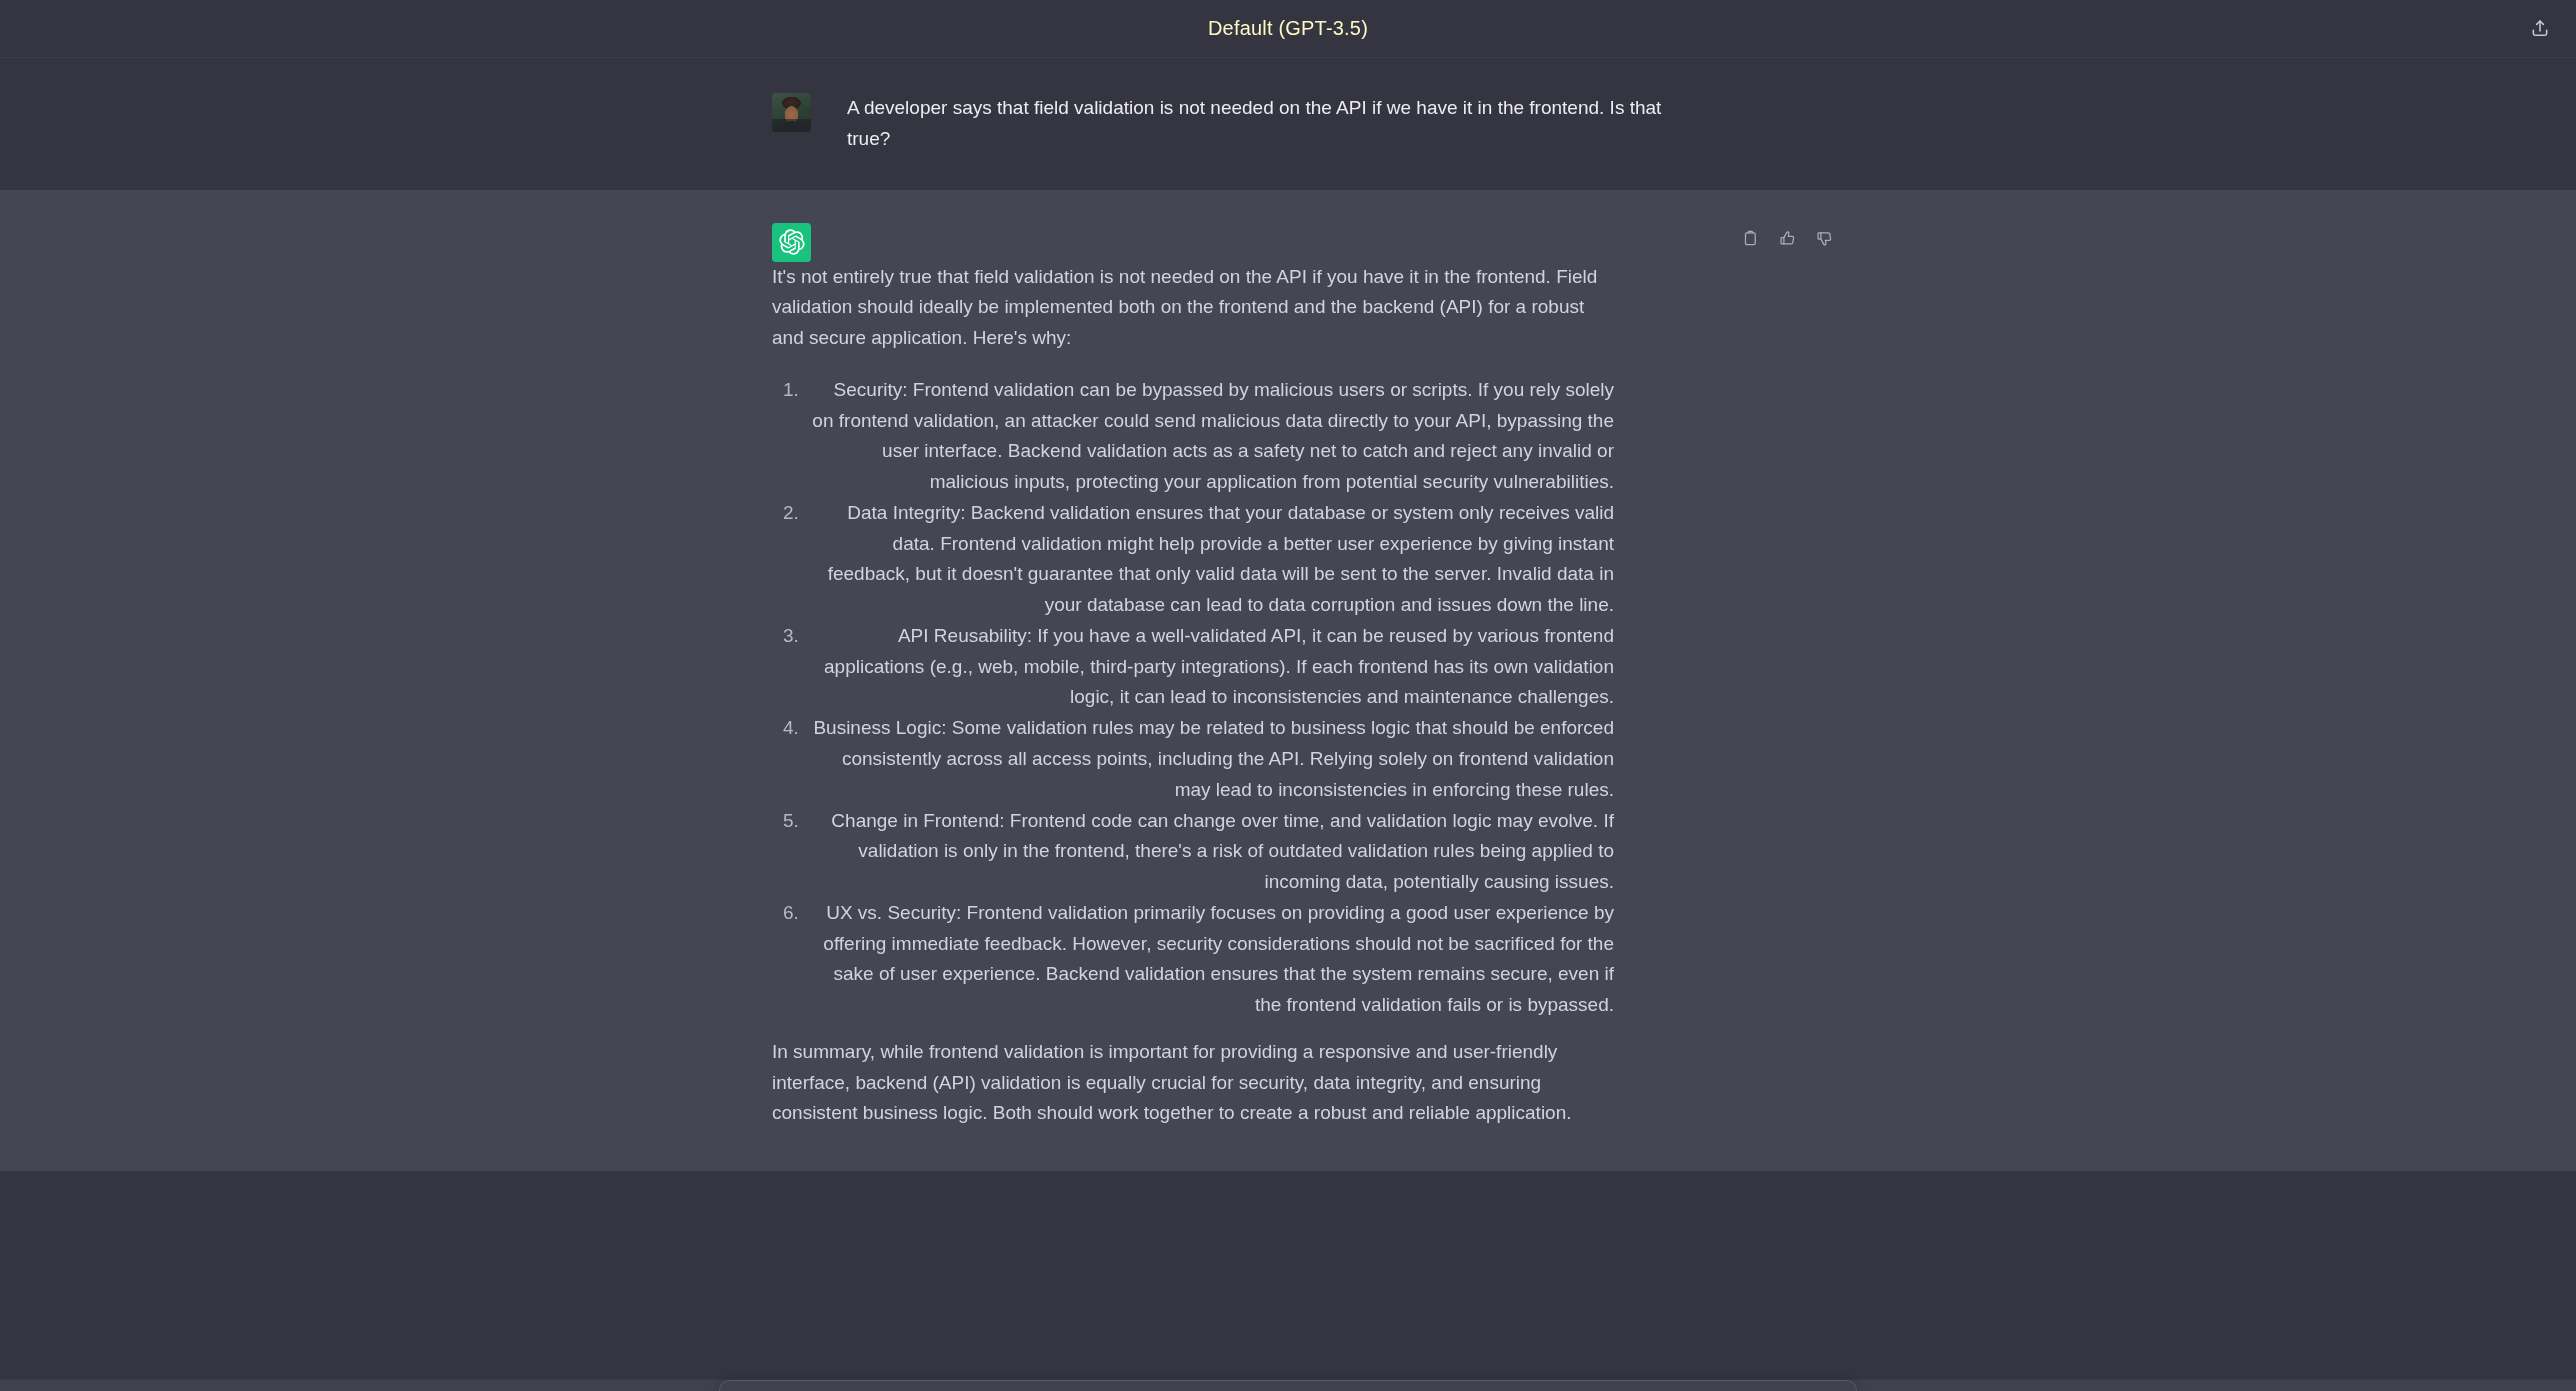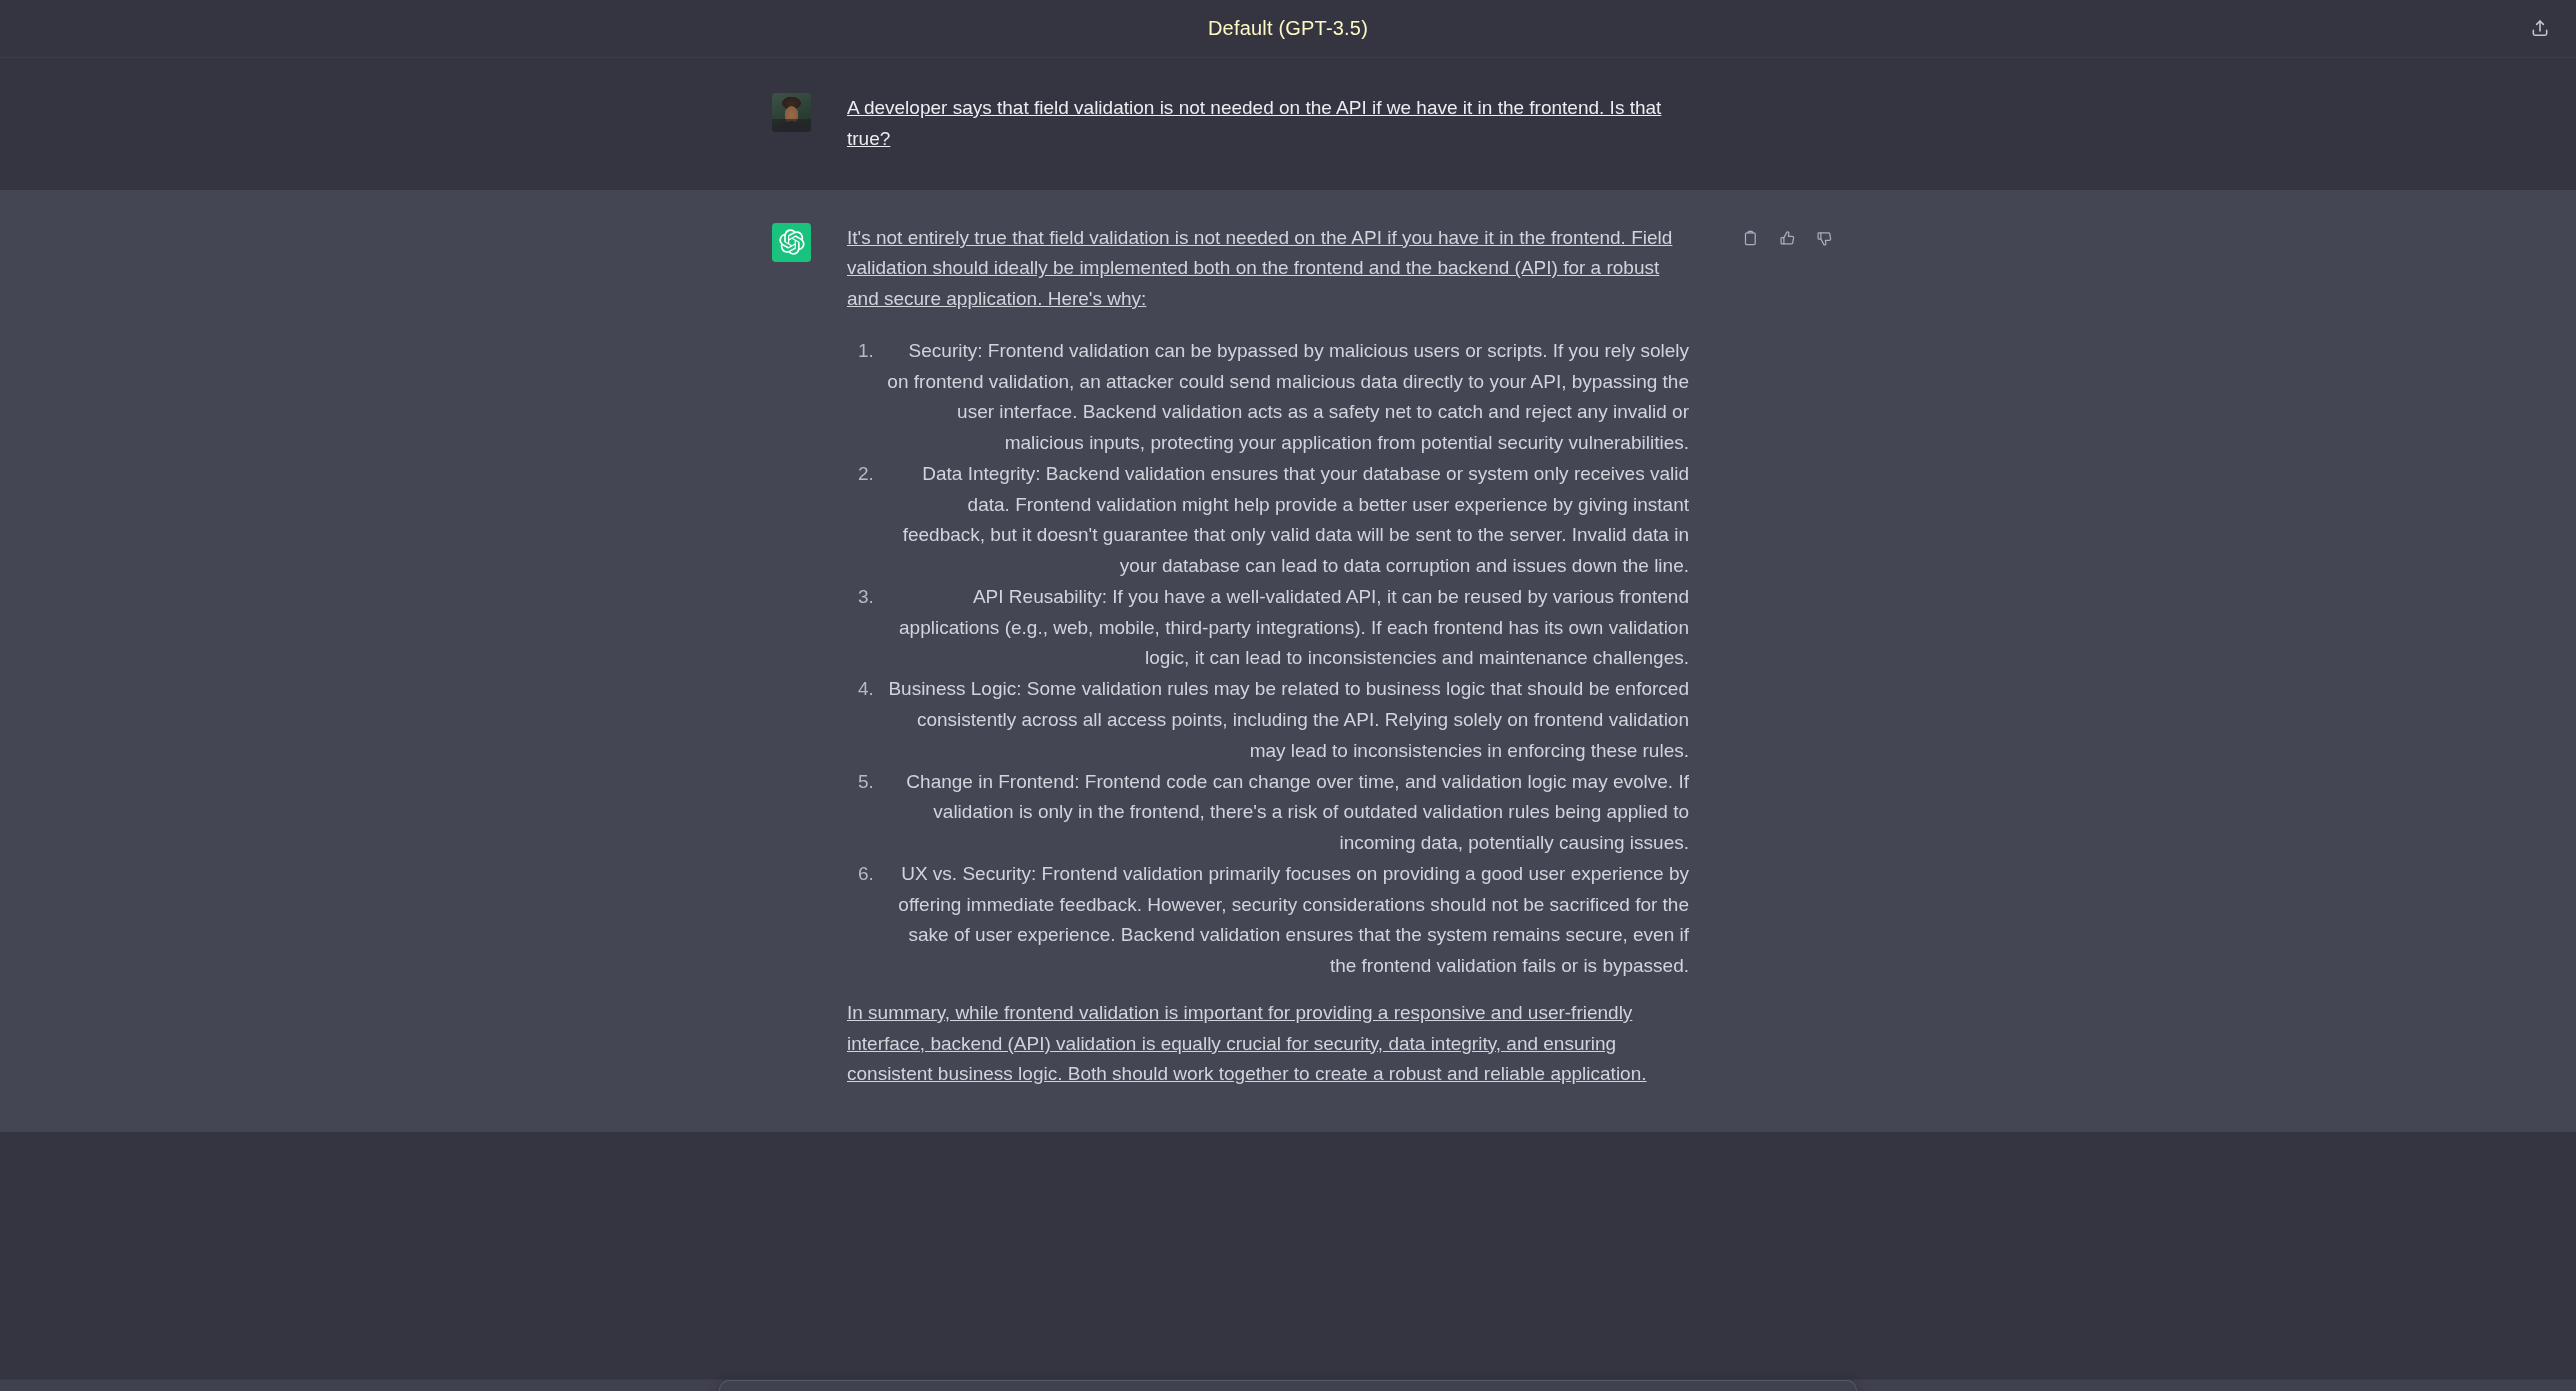--- a/index.html
+++ b/index.html
@@ -57,21 +57,21 @@
   }
   .turn-user      { background: #343541; }
   .turn-assistant { background: #444654; }
 
   .turn-inner {
     position: relative;
     display: flex;
     width: 1032px;
     padding: 35px 0 35px 0;
   }
-  .turn-assistant .turn-inner { padding: 33px 0 42px 0; }
+  .turn-assistant .turn-inner { padding: 33px 0 42px 0; flex-direction: column; }
 
   
   .avatar {
     flex: 0 0 auto;
     width: 39px;
     height: 39px;
     border-radius: 3.8px;
     margin-right: 36px;
     overflow: hidden;
     position: relative;
@@ -105,21 +105,21 @@
     flex: 1 1 auto;
     min-width: 0;
     max-width: 842px;
     color: #ececf1;
     font-size: 19px;
     line-height: 1.62;
   }
   .turn-user .message { color: #ececf1; }
   .turn-assistant .message { color: #d1d5db; }
 
-  .message p { margin: 0; text-decoration: underline; }
+  .message p { margin: 0; }
 
   .message ol {
     margin: 21px 0 0 0;
     padding-left: 32px;
     list-style: decimal;
     text-align: right;
   }
   .message ol li { margin-bottom: 0; padding-left: 4.6px; }
   .message ol li::marker { color: #b6bac4; }
 

